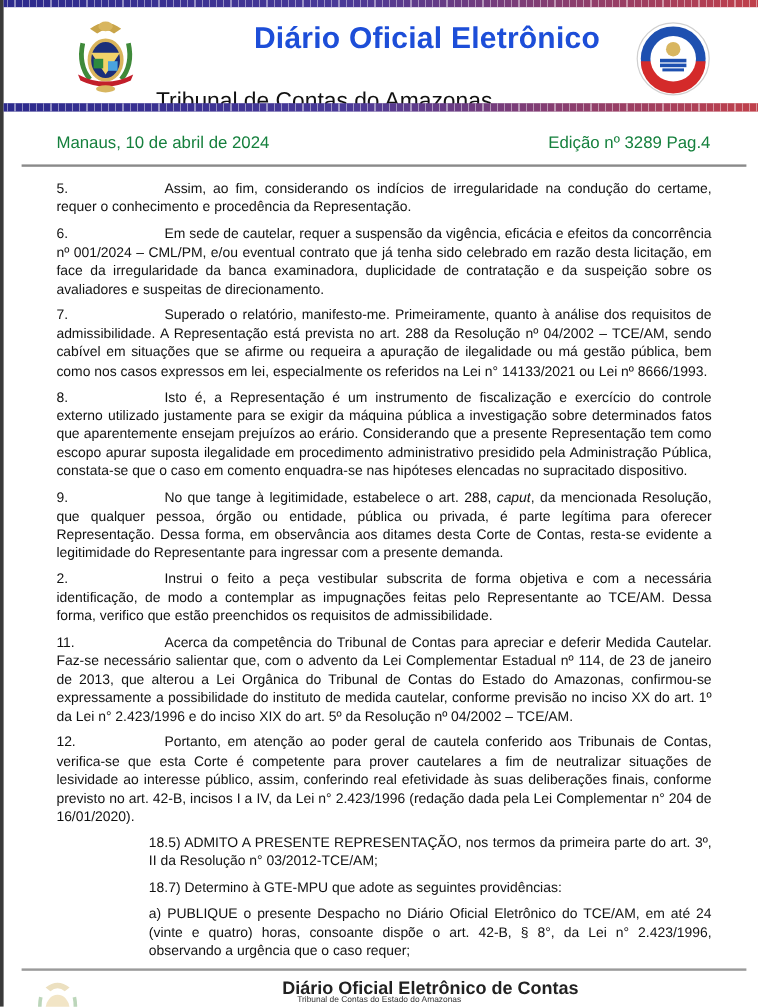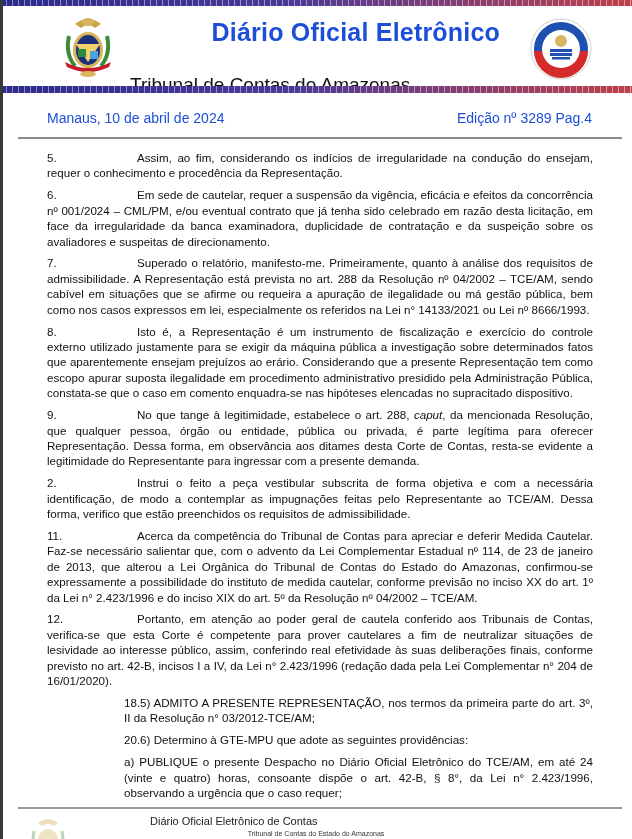--- a/index.html
+++ b/index.html
@@ -25,35 +25,35 @@
       position: absolute; left: 130px; width: 370px; top: 18px; text-align: right;
       font-weight: bold; font-size: 25px; letter-spacing: 0.2px; color: #1d4ed8;
     }
     .header-subtitle {
       position: absolute; left: 130px; width: 370px; top: 52px; text-align: left;
       font-size: 19px; color: #111; margin-top: 22px;
     }
     .logo-left { position: absolute; left: 55px; top: 14px; width: 66px; height: 66px; }
     .logo-right { position: absolute; left: 530px; top: 18px; width: 62px; height: 62px; }
     .dateline {
-      position: absolute; left: 47px; right: 40px; top: 110px; font-size: 14px; color: #1d4ed8;
+      position: absolute; left: 47px; right: 40px; top: 110px; font-size: 14px; color: #15803d;
     }
     .dateline .edition { position: absolute; right: 0; top: 0; }
     .rule-top { position: absolute; left: 18px; right: 10px; top: 137px; height: 2px; background: #8a8a8a; }
     .content {
       position: absolute; left: 47px; width: 546px; top: 150px;
       font-size: 11.6px; line-height: 15.4px; text-align: justify; color: #111;
     }
     .para { margin: 0 0 6.5px 0; }
     .para .num { display: inline-block; width: 90px; }
     .sub { margin: 0 0 6.5px 77px; }
     .rule-bottom { position: absolute; left: 18px; right: 10px; top: 807px; height: 2px; background: #9a9a9a; }
     .footer-title {
-      position: absolute; left: 150px; width: 332px; top: 815px; text-align: left;
-      font-size: 11px; font-weight: normal; color: #222;
+      position: absolute; left: 150px; width: 332px; top: 815px; text-align: right;
+      font-size: 15px; font-weight: bold; color: #222;
     }
     .footer-sub {
       position: absolute; left: 150px; width: 332px; top: 830px; text-align: center;
       font-size: 7px; color: #333;
     }
     .footer-logo { position: absolute; left: 26px; top: 815px; width: 44px; height: 44px; opacity: 0.35; }
   </style>
 </head>
 <body>
 
@@ -97,31 +97,31 @@
   <div class="stripe stripe-bottom"></div>
 </header>
 
 <div class="dateline">
   <span>Manaus, 10 de abril de 2024</span>
   <span class="edition">Edição nº 3289 Pag.4</span>
 </div>
 <div class="rule-top"></div>
 
 <main class="content">
-  <p class="para"><span class="num">5.</span><span>Assim, ao fim, considerando os indícios de irregularidade na condução do ensejam, requer o conhecimento e procedência da Representação.</span></p>
+  <p class="para"><span class="num">5.</span><span>Assim, ao fim, considerando os indícios de irregularidade na condução do certame, requer o conhecimento e procedência da Representação.</span></p>
   <p class="para"><span class="num">6.</span><span>Em sede de cautelar, requer a suspensão da vigência, eficácia e efeitos da concorrência nº 001/2024 – CML/PM, e/ou eventual contrato que já tenha sido celebrado em razão desta licitação, em face da irregularidade da banca examinadora, duplicidade de contratação e da suspeição sobre os avaliadores e suspeitas de direcionamento.</span></p>
   <p class="para"><span class="num">7.</span><span>Superado o relatório, manifesto-me. Primeiramente, quanto à análise dos requisitos de admissibilidade. A Representação está prevista no art. 288 da Resolução nº 04/2002 – TCE/AM, sendo cabível em situações que se afirme ou requeira a apuração de ilegalidade ou má gestão pública, bem como nos casos expressos em lei, especialmente os referidos na Lei n° 14133/2021 ou Lei nº 8666/1993.</span></p>
   <p class="para"><span class="num">8.</span><span>Isto é, a Representação é um instrumento de fiscalização e exercício do controle externo utilizado justamente para se exigir da máquina pública a investigação sobre determinados fatos que aparentemente ensejam prejuízos ao erário. Considerando que a presente Representação tem como escopo apurar suposta ilegalidade em procedimento administrativo presidido pela Administração Pública, constata-se que o caso em comento enquadra-se nas hipóteses elencadas no supracitado dispositivo.</span></p>
   <p class="para"><span class="num">9.</span><span>No que tange à legitimidade, estabelece o art. 288, </span><em>caput</em><span>, da mencionada Resolução, que qualquer pessoa, órgão ou entidade, pública ou privada, é parte legítima para oferecer Representação. Dessa forma, em observância aos ditames desta Corte de Contas, resta-se evidente a legitimidade do Representante para ingressar com a presente demanda.</span></p>
   <p class="para"><span class="num">2.</span><span>Instrui o feito a peça vestibular subscrita de forma objetiva e com a necessária identificação, de modo a contemplar as impugnações feitas pelo Representante ao TCE/AM. Dessa forma, verifico que estão preenchidos os requisitos de admissibilidade.</span></p>
   <p class="para"><span class="num">11.</span><span>Acerca da competência do Tribunal de Contas para apreciar e deferir Medida Cautelar. Faz-se necessário salientar que, com o advento da Lei Complementar Estadual nº 114, de 23 de janeiro de 2013, que alterou a Lei Orgânica do Tribunal de Contas do Estado do Amazonas, confirmou-se expressamente a possibilidade do instituto de medida cautelar, conforme previsão no inciso XX do art. 1º da Lei n° 2.423/1996 e do inciso XIX do art. 5º da Resolução nº 04/2002 – TCE/AM.</span></p>
   <p class="para"><span class="num">12.</span><span>Portanto, em atenção ao poder geral de cautela conferido aos Tribunais de Contas, verifica-se que esta Corte é competente para prover cautelares a fim de neutralizar situações de lesividade ao interesse público, assim, conferindo real efetividade às suas deliberações finais, conforme previsto no art. 42-B, incisos I a IV, da Lei n° 2.423/1996 (redação dada pela Lei Complementar n° 204 de 16/01/2020).</span></p>
 
   <p class="sub">18.5) ADMITO A PRESENTE REPRESENTAÇÃO, nos termos da primeira parte do art. 3º, II da Resolução n° 03/2012-TCE/AM;</p>
-  <p class="sub">20.6) Determino à GTE-MPU que adote as seguintes providências:</p>
+  <p class="sub">18.7) Determino à GTE-MPU que adote as seguintes providências:</p>
   <p class="sub">a) PUBLIQUE o presente Despacho no Diário Oficial Eletrônico do TCE/AM, em até 24 (vinte e quatro) horas, consoante dispõe o art. 42-B, § 8°, da Lei n° 2.423/1996, observando a urgência que o caso requer;</p>
 </main>
 
 <div class="rule-bottom"></div>
 <footer>
   <div class="footer-logo">
     <svg width="44" height="44" viewBox="0 0 44 44">
       <path d="M12 8 Q22 0 32 8 L28 11 Q22 6 16 11 Z" fill="#c9a54a"></path>
       <path d="M8 16 Q5 30 13 40" stroke="#3f8a3a" stroke-width="3" fill="none"></path>
       <path d="M36 16 Q39 30 31 40" stroke="#3f8a3a" stroke-width="3" fill="none"></path>

